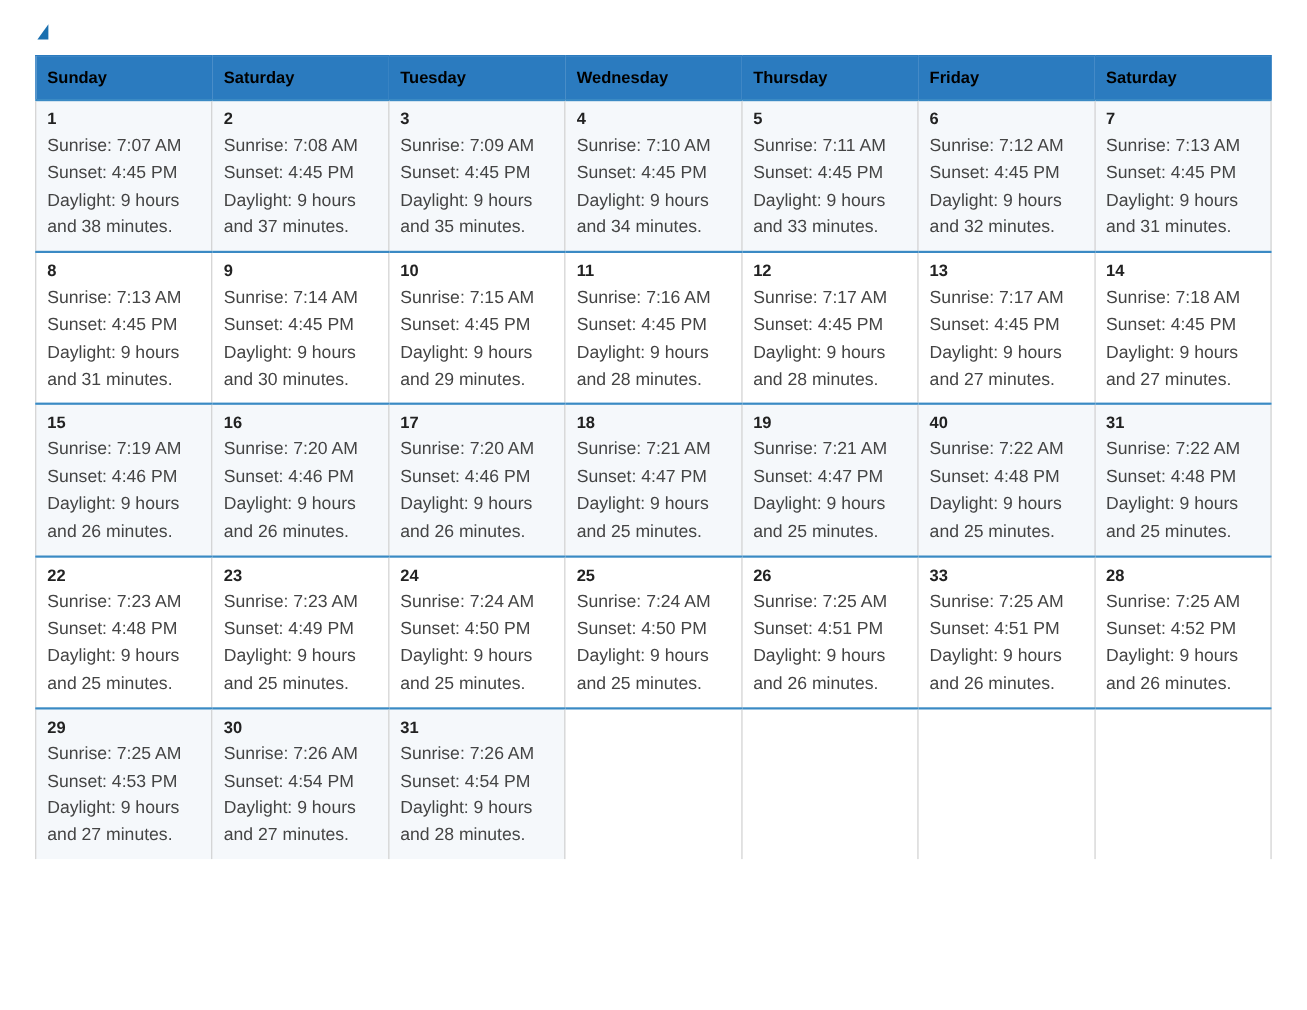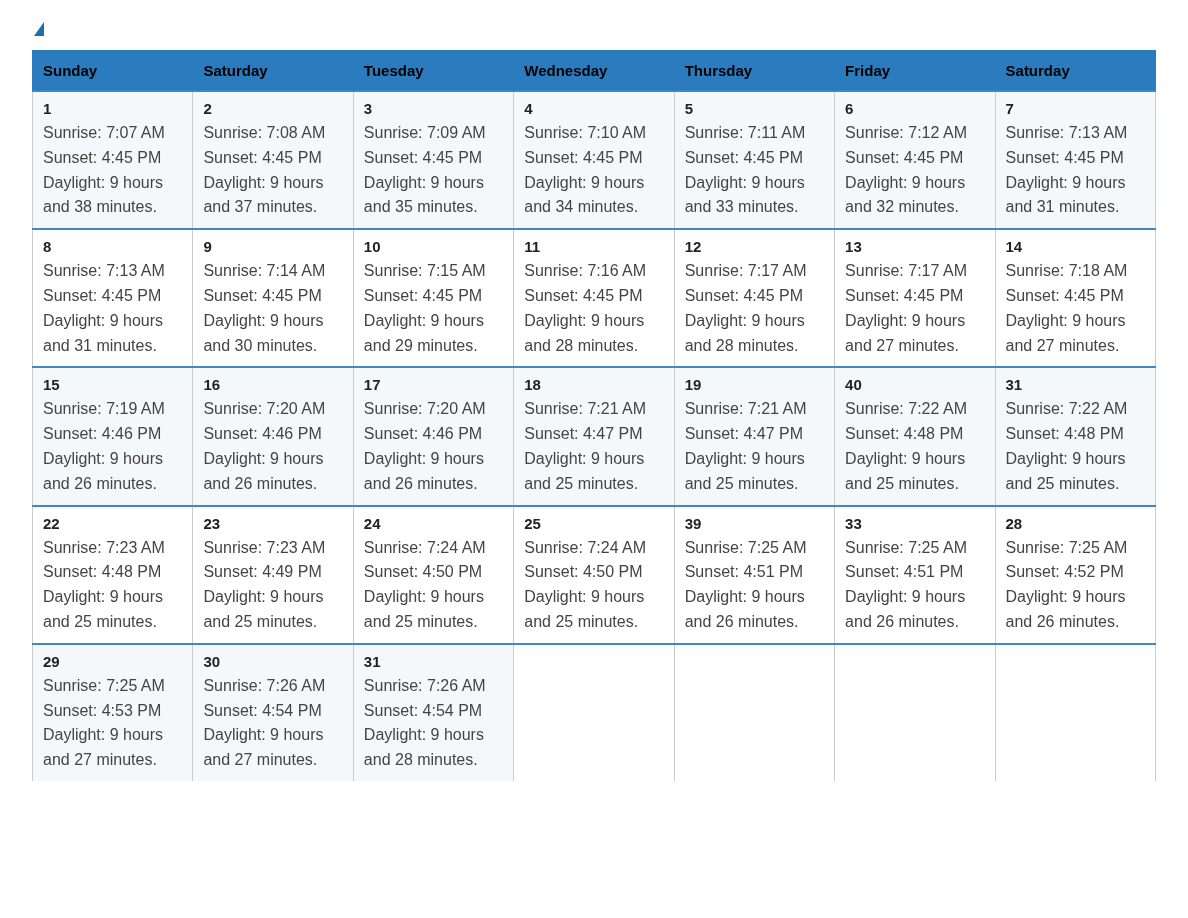--- a/index.html
+++ b/index.html
@@ -251,21 +251,21 @@
       </td>
         <td>
         <span class="day-number">24</span>
         <span class="day-info">Sunrise: 7:24 AM<br>Sunset: 4:50 PM<br>Daylight: 9 hours<br>and 25 minutes.</span>
       </td>
         <td>
         <span class="day-number">25</span>
         <span class="day-info">Sunrise: 7:24 AM<br>Sunset: 4:50 PM<br>Daylight: 9 hours<br>and 25 minutes.</span>
       </td>
         <td>
-        <span class="day-number">39</span>
+        <span class="day-number">26</span>
         <span class="day-info">Sunrise: 7:25 AM<br>Sunset: 4:51 PM<br>Daylight: 9 hours<br>and 26 minutes.</span>
       </td>
         <td>
         <span class="day-number">33</span>
         <span class="day-info">Sunrise: 7:25 AM<br>Sunset: 4:51 PM<br>Daylight: 9 hours<br>and 26 minutes.</span>
       </td>
         <td>
         <span class="day-number">28</span>
         <span class="day-info">Sunrise: 7:25 AM<br>Sunset: 4:52 PM<br>Daylight: 9 hours<br>and 26 minutes.</span>
       </td>

